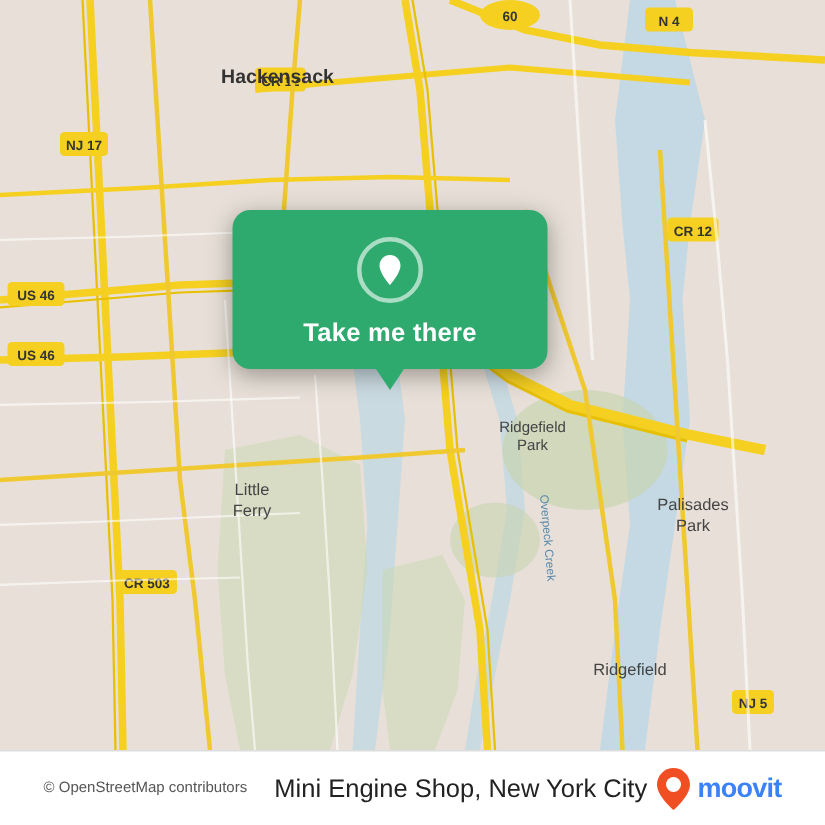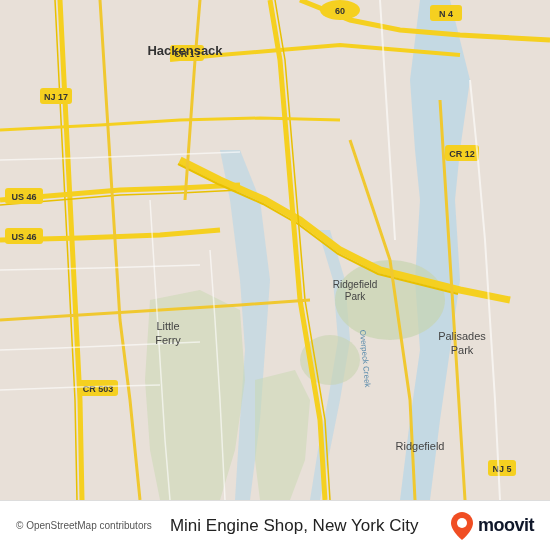--- a/index.html
+++ b/index.html
@@ -81,21 +81,21 @@
 
     
     #bottom-bar {
       width: 550px;
       height: 50px;
       background: #ffffff;
       border-top: 1px solid #ddd;
       display: flex;
       align-items: center;
       justify-content: space-between;
-      padding: 0 16px;
+      padding: 0 29px;
     }
 
     #bottom-left {
       display: flex;
       align-items: center;
       gap: 6px;
     }
 
     #osm-copyright {
       font-size: 10px;
@@ -110,21 +110,21 @@
 
     #moovit-logo {
       display: flex;
       align-items: center;
       gap: 5px;
     }
 
     #moovit-text {
       font-size: 18px;
       font-weight: 700;
-      color: #0f172a;
+      color: #3b82f6;
       letter-spacing: -0.5px;
     }
   </style>
 </head>
 <body>
 
 <div id="map-container">
   <svg id="map-svg" viewBox="0 0 550 500" xmlns="http://www.w3.org/2000/svg">
 
     <rect width="550" height="500" fill="#e8e0d8"></rect>
@@ -204,20 +204,29 @@
     <text x="168" y="344" text-anchor="middle" font-size="11" fill="#444" font-family="Arial">Ferry</text>
     <text x="355" y="288" text-anchor="middle" font-size="10" fill="#444" font-family="Arial">Ridgefield</text>
     <text x="355" y="300" text-anchor="middle" font-size="10" fill="#444" font-family="Arial">Park</text>
     <text x="462" y="340" text-anchor="middle" font-size="11" fill="#444" font-family="Arial">Palisades</text>
     <text x="462" y="354" text-anchor="middle" font-size="11" fill="#444" font-family="Arial">Park</text>
     <text x="420" y="450" text-anchor="middle" font-size="11" fill="#444" font-family="Arial">Ridgefield</text>
 
     <text x="360" y="330" font-size="8" fill="#5588aa" font-family="Arial" transform="rotate(85,360,330)">Overpeck Creek</text>
   </svg>
 
+  <div id="popup-card">
+    <div class="location-icon-circle">
+      <svg class="location-pin-svg" viewBox="0 0 24 24">
+        <circle cx="12" cy="10" r="4" fill="white"></circle>
+        <path d="M12 2C8.13 2 5 5.13 5 9c0 5.25 7 13 7 13s7-7.75 7-13c0-3.87-3.13-7-7-7zm0 9.5c-1.38 0-2.5-1.12-2.5-2.5s1.12-2.5 2.5-2.5 2.5 1.12 2.5 2.5-1.12 2.5-2.5 2.5z" fill="white"></path>
+      </svg>
+    </div>
+    <span id="take-me-there-label">Take me there</span>
+  </div>
 </div>
 
 <div id="bottom-bar">
   <div id="bottom-left">
     <span id="osm-copyright">© OpenStreetMap contributors</span>
     <span style="color:#ccc; font-size:11px;">&nbsp;&nbsp;</span>
     <span id="location-title">Mini Engine Shop, New York City</span>
   </div>
   <div id="moovit-logo">
 

